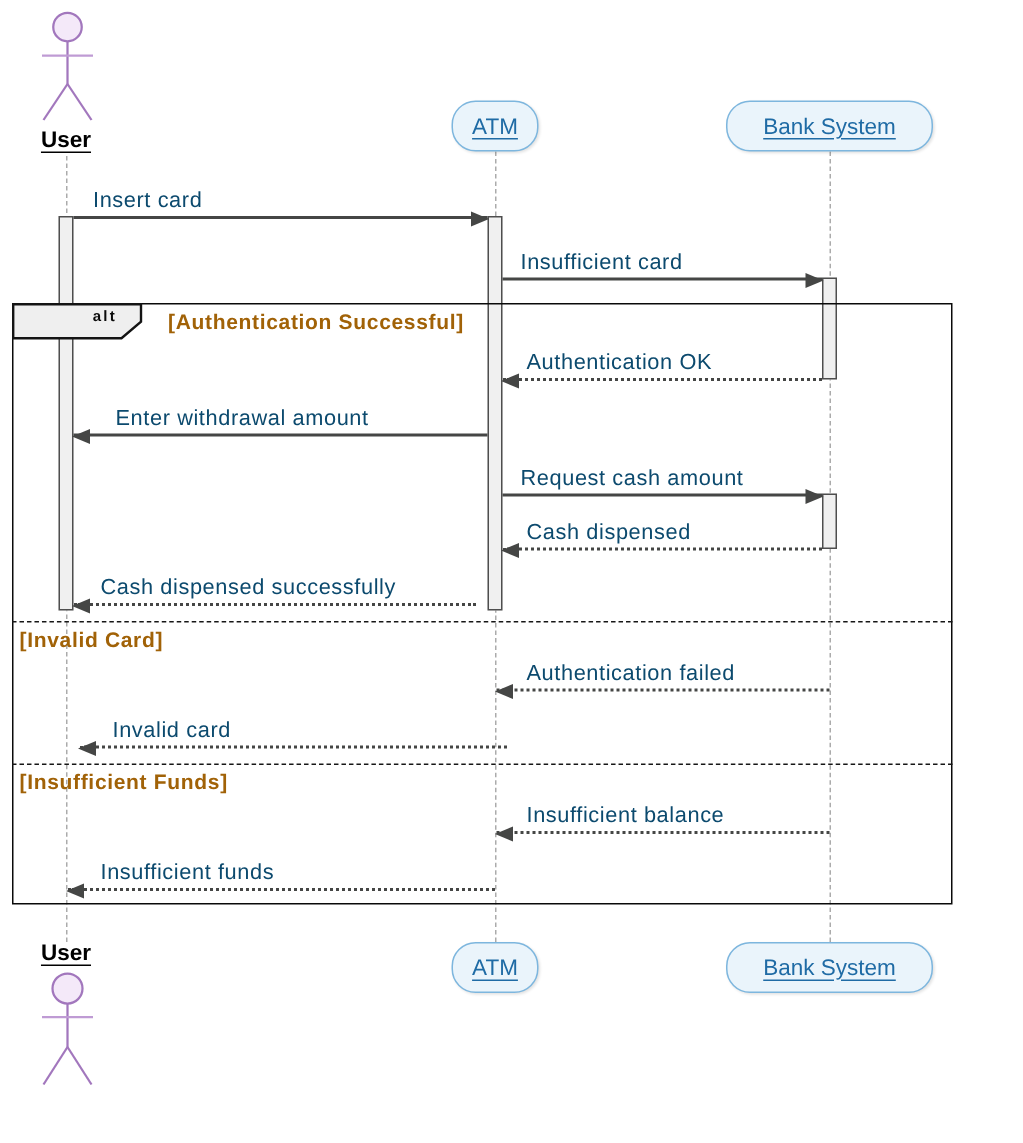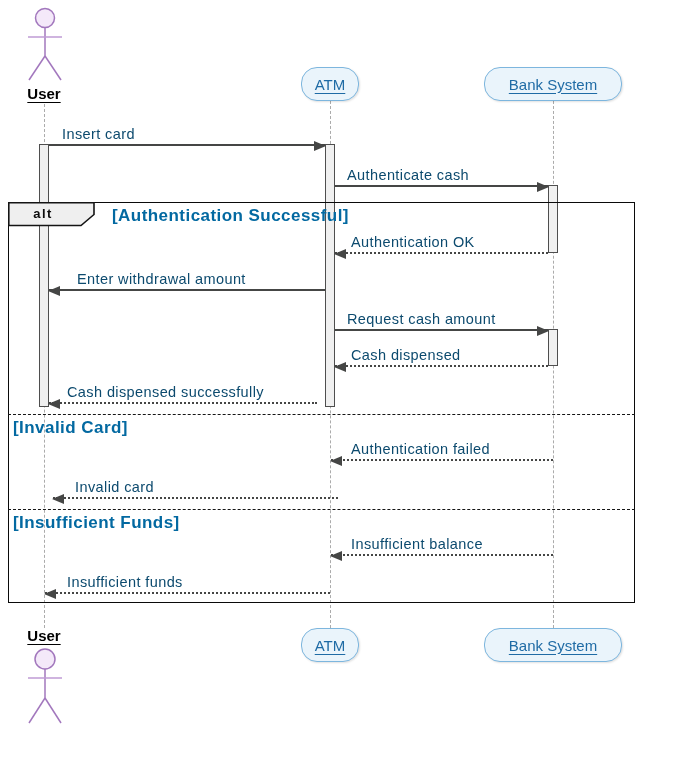--- a/index.html
+++ b/index.html
@@ -21,23 +21,23 @@
     position:absolute;width:62px;text-align:center;font-size:15px;font-weight:bold;color:#000000;
     z-index:6;
   }
   .actor-label span{text-decoration:underline;text-underline-offset:3px;}
   .actor-fig{position:absolute;z-index:6;}
   
   .activation{position:absolute;width:8px;background:#F0F0F0;border:1px solid #4E4E4E;z-index:2;}
   
   .frag{position:absolute;border:1.5px solid #0a0a0a;background:transparent;z-index:3;}
   .frag-divider{position:absolute;height:0;border-top:1.5px dashed #161616;z-index:3;}
-  .guard{position:absolute;font-size:17px;font-weight:bold;color:#0369a1;letter-spacing:0.45px;white-space:nowrap;z-index:5;}
+  .guard{position:absolute;font-size:14px;font-weight:bold;color:#a16207;letter-spacing:0.45px;white-space:nowrap;z-index:5;}
   .pent{position:absolute;z-index:5;}
-  .pent-label{position:absolute;width:70px;text-align:center;font-size:13px;font-weight:bold;color:#0b0b0b;letter-spacing:1.5px;z-index:6;}
+  .pent-label{position:absolute;width:70px;text-align:right;font-size:10px;font-weight:bold;color:#0b0b0b;letter-spacing:1.5px;z-index:6;}
   
   .msg{position:absolute;z-index:4;}
   .msg-label{display:block;font-size:14.5px;letter-spacing:0.4px;color:#0c4a6e;white-space:nowrap;height:16px;line-height:16px;}
   .msg-line{position:relative;height:0;margin-top:2px;border-top:2px solid #454645;}
   .msg-line.dotted{border-top:2px dotted #454645;}
   .head{position:absolute;width:0;height:0;top:-5px;}
   .head.right{right:-1px;border-left:12px solid #454645;border-top:5px solid transparent;border-bottom:5px solid transparent;}
   .head.left{left:-1px;border-right:12px solid #454645;border-top:5px solid transparent;border-bottom:5px solid transparent;}
 </style>
 </head>
@@ -90,21 +90,21 @@
   <div class="guard" style="left:13px;top:513px;">[Insufficient Funds]</div>
 
   <div class="msg" style="left:49px;top:126px;width:276px;">
     <span class="msg-label" style="padding-left:13px;">Insert card</span>
     <div class="msg-line">
         <span class="head right"></span>
       </div>
   </div>
 
   <div class="msg" style="left:335px;top:167px;width:213px;">
-    <span class="msg-label" style="padding-left:12px;">Authenticate cash</span>
+    <span class="msg-label" style="padding-left:12px;">Insufficient card</span>
     <div class="msg-line">
         <span class="head right"></span>
       </div>
   </div>
 
   <div class="msg" style="left:335px;top:234px;width:213px;">
     <span class="msg-label" style="padding-left:16px;">Authentication OK</span>
     <div class="msg-line dotted">
         <span class="head left"></span>
       </div>

